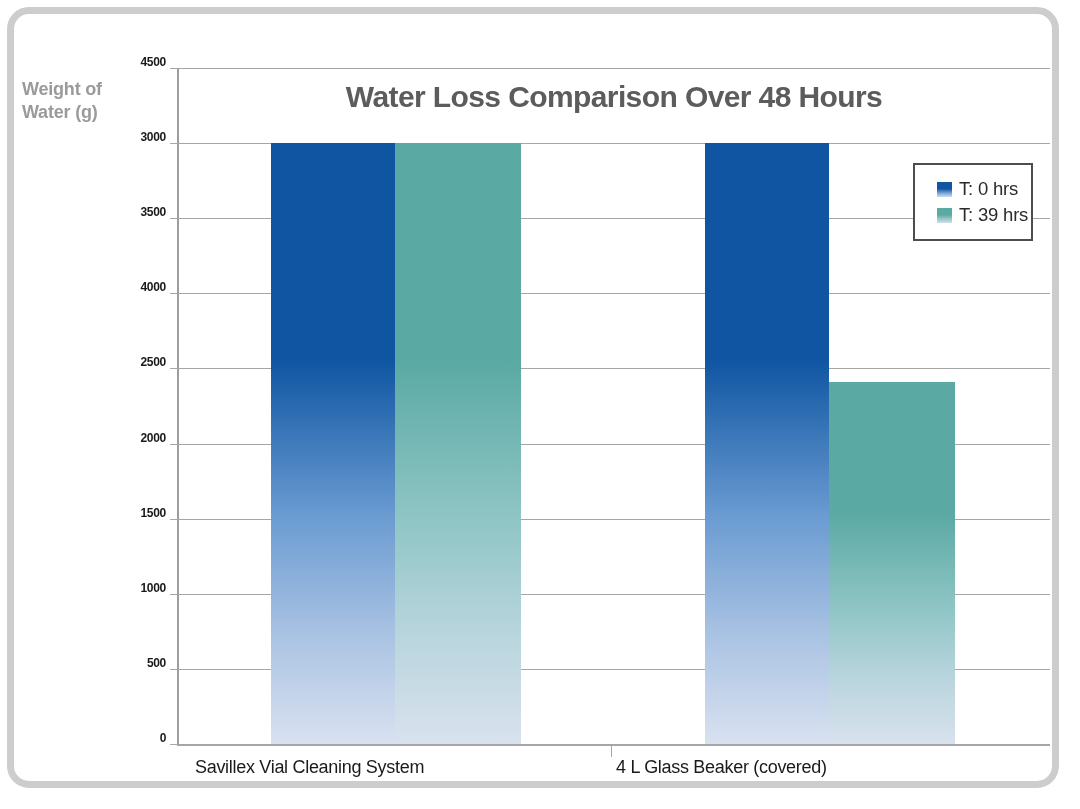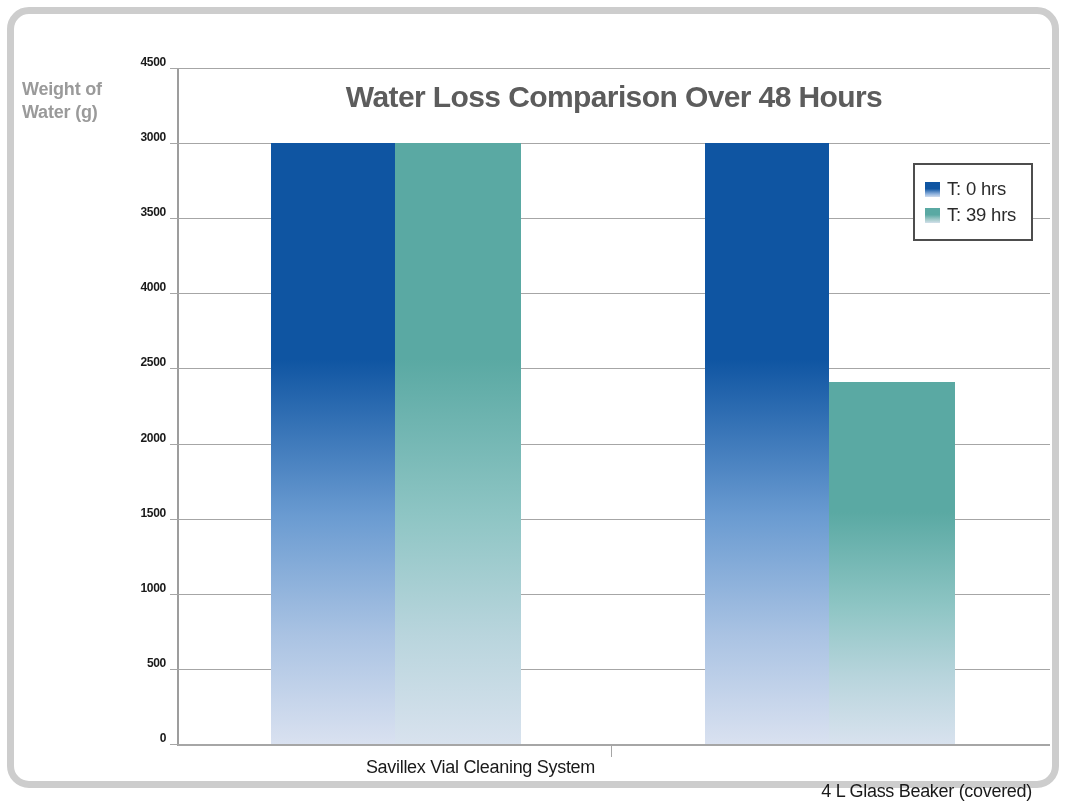--- a/index.html
+++ b/index.html
@@ -147,21 +147,21 @@
 
   
   #legend {
     position: absolute;
     left: 913px;
     top: 163px;
     width: 120px;
     box-sizing: border-box;
     border: 2px solid #4d4d4d;
     background: #ffffff;
-    padding: 11px 12px 11px 10px;
+    padding: 11px 12px 11px 22px;
   }
   .legend-item {
     display: flex;
     align-items: center;
     height: 26px;
   }
   .legend-swatch {
     width: 15px;
     height: 15px;
     margin-right: 7px;
@@ -177,21 +177,21 @@
     color: #2b2b2b;
     font-size: 18.5px;
     letter-spacing: -0.2px;
     white-space: nowrap;
   }
 
   
   .x-category-label {
     position: absolute;
     top: 757px;
-    text-align: right;
+    text-align: left;
     color: #1a1a1a;
     font-size: 18px;
     letter-spacing: -0.3px;
     white-space: nowrap;
   }
 </style>
 </head>
 <body>
 
 <div id="chart-frame"></div>
@@ -259,16 +259,16 @@
         <span class="legend-label">T: 0 hrs</span>
       </div>
       <div class="legend-item">
         <span class="legend-swatch series-1"></span>
         <span class="legend-label">T: 39 hrs</span>
       </div>
     </div>
 
   <div id="x-labels">
       <div class="x-category-label" style="left: 195px; width: 400px;">Savillex Vial Cleaning System</div>
-      <div class="x-category-label" style="left: 632px; width: 400px; margin-top: 24px;">4 L Glass Beaker (covered)</div>
+      <div class="x-category-label" style="left: 616px; width: 400px;">4 L Glass Beaker (covered)</div>
     </div>
 
 </div>
 
 </body></html>

